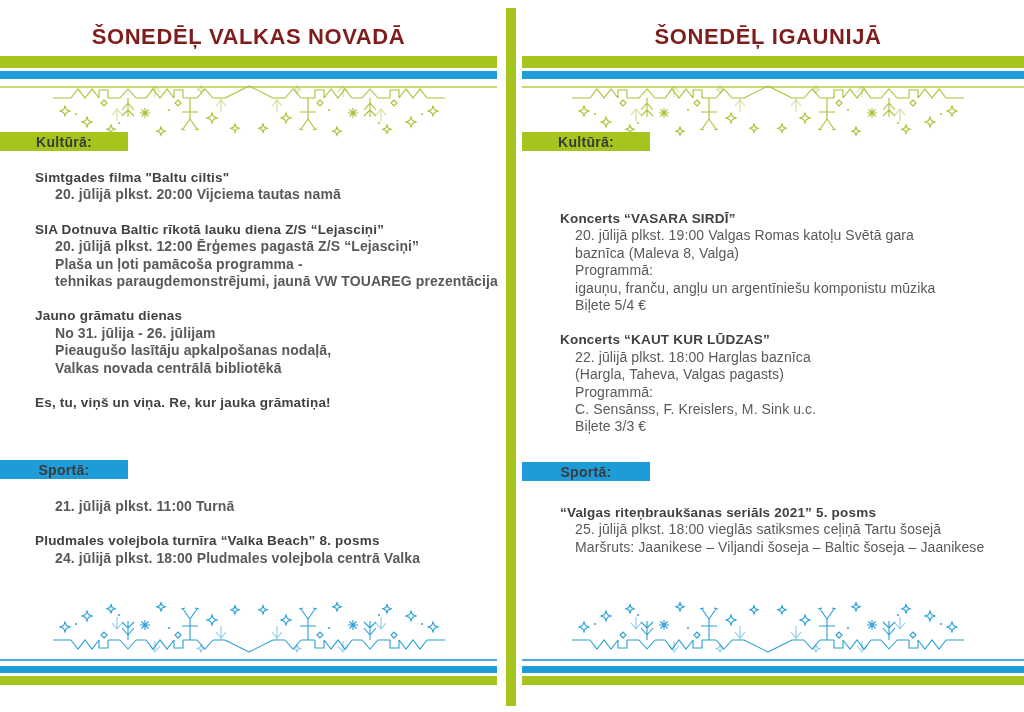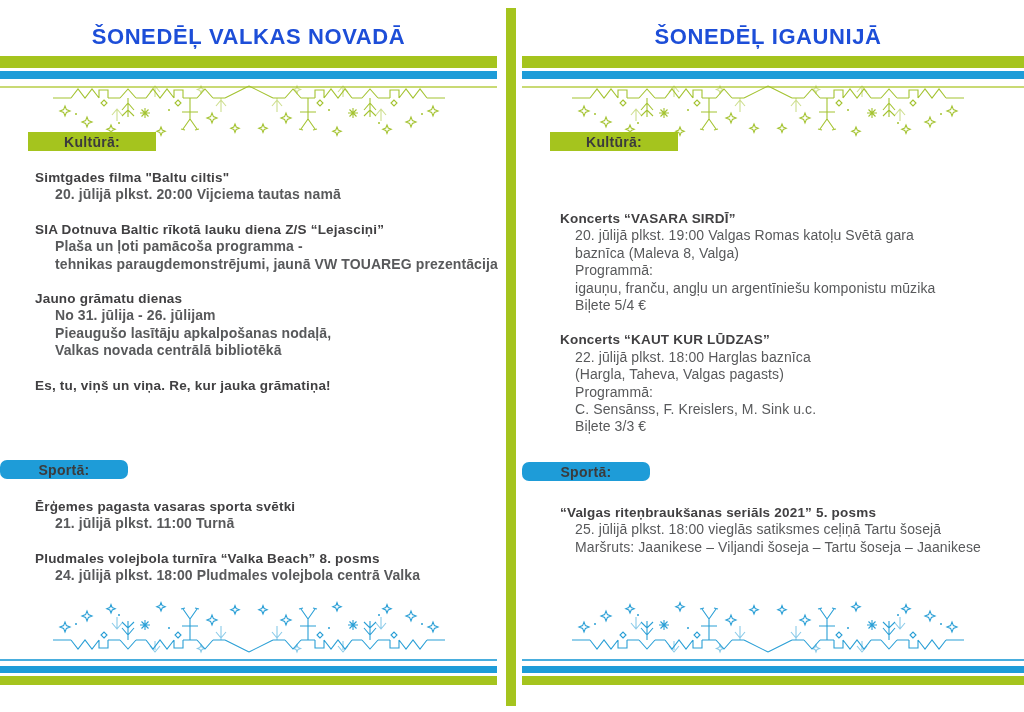--- a/index.html
+++ b/index.html
@@ -4,21 +4,21 @@
 <style>
   html,body{margin:0;padding:0;background:#fff;}
   body{width:1024px;height:712px;position:relative;overflow:hidden;
        font-family:"Liberation Sans","DejaVu Sans",sans-serif;color:#58595b;}
 
   .half{position:absolute;top:0;height:712px;}
   #left-half{left:0;width:497px;}
   #right-half{left:512px;width:512px;}
 
   .page-title{position:absolute;top:24px;left:0;right:0;margin:0;text-align:center;
-              font-size:22px;font-weight:bold;color:#1d4ed8;letter-spacing:.6px;}
+              font-size:22px;font-weight:bold;color:#7f1d1d;letter-spacing:.6px;}
 
   .bar{position:absolute;left:0;right:0;}
   #right-half .bar,#right-half .line-thin{left:10px;right:0;}
   .bar-green{background:#a5c41e;}
   .bar-blue{background:#1e9cd8;}
   .bar-green.top{top:56px;height:12px;}
   .bar-blue.top{top:71px;height:8px;}
   .line-thin{position:absolute;left:0;right:0;}
   .line-lgreen{top:86px;height:2px;background:#c9da74;}
   .line-lblue{top:659px;height:2px;background:#49aede;}
@@ -27,24 +27,24 @@
 
   .divider{position:absolute;left:506px;top:8px;width:10px;height:698px;background:#a5c41e;}
 
   .orn{position:absolute;left:50%;margin-left:-200px;}
   .orn-top{top:83px;color:#a4c331;}
   .orn-bottom{top:601px;color:#2a9fd6;transform:scaleY(-1);}
 
   .section-header{position:absolute;width:128px;height:19px;display:flex;
                   align-items:center;justify-content:center;
                   font-size:14px;font-weight:bold;color:#3b3b3c;letter-spacing:.3px;}
-  .header-green{background:#a5c41e;margin-left:28px;}
+  .header-green{background:#a5c41e;}
   .header-blue{background:#1e9cd8;}
   .hdr-culture{top:132px;left:0;}
-  .hdr-sport{top:460px;left:0;border-radius:7px;}
+  .hdr-sport{top:460px;left:0;}
   #right-half .hdr-culture{left:10px;}
   #right-half .hdr-sport{top:462px;left:10px;}
 
   .events{position:absolute;}
   #left-half .events{left:35px;}
   #left-half .events.culture{top:169px;}
   #left-half .events.sport{top:498px;}
   #right-half .events{left:48px;}
   #right-half .events.culture{top:210px;}
   #right-half .events.sport{top:504px;}
@@ -105,41 +105,41 @@
     <span>Kultūrā:</span>
   </div>
 
   <div class="events culture">
     <div class="event">
       <div class="ev-title">Simtgades filma "Baltu ciltis"</div>
       <div class="ev-line">20. jūlijā plkst. 20:00 Vijciema tautas namā</div>
     </div>
     <div class="event">
       <div class="ev-title">SIA Dotnuva Baltic rīkotā lauku diena Z/S “Lejasciņi”</div>
+      <div class="ev-line">20. jūlijā plkst. 12:00 Ērģemes pagastā Z/S “Lejasciņi”</div>
       <div class="ev-line">Plaša un ļoti pamācoša programma -</div>
       <div class="ev-line">tehnikas paraugdemonstrējumi, jaunā VW TOUAREG prezentācija</div>
     </div>
     <div class="event">
       <div class="ev-title">Jauno grāmatu dienas</div>
       <div class="ev-line">No 31. jūlija - 26. jūlijam</div>
       <div class="ev-line">Pieaugušo lasītāju apkalpošanas nodaļā,</div>
       <div class="ev-line">Valkas novada centrālā bibliotēkā</div>
     </div>
     <div class="event">
       <div class="ev-title">Es, tu, viņš un viņa. Re, kur jauka grāmatiņa!</div>
     </div>
   </div>
 
   <div class="section-header header-blue hdr-sport">
     <span>Sportā:</span>
   </div>
 
   <div class="events sport">
     <div class="event">
-      <div class="ev-title">Ērģemes pagasta vasaras sporta svētki</div>
       <div class="ev-line">21. jūlijā plkst. 11:00 Turnā</div>
     </div>
     <div class="event">
       <div class="ev-title">Pludmales volejbola turnīra “Valka Beach” 8. posms</div>
       <div class="ev-line">24. jūlijā plkst. 18:00 Pludmales volejbola centrā Valka</div>
     </div>
   </div>
 
   <svg class="orn orn-bottom" width="400" height="54" viewBox="0 0 400 54">
     <use href="#folk-half"></use>
@@ -190,21 +190,21 @@
   </div>
 
   <div class="section-header header-blue hdr-sport">
     <span>Sportā:</span>
   </div>
 
   <div class="events sport">
     <div class="event">
       <div class="ev-title">“Valgas riteņbraukšanas seriāls 2021” 5. posms</div>
       <div class="ev-line">25. jūlijā plkst. 18:00 vieglās satiksmes ceļiņā Tartu šosejā</div>
-      <div class="ev-line">Maršruts: Jaanikese – Viljandi šoseja – Tartu šoseja – Jaanikese</div>
+      <div class="ev-line">Maršruts: Jaanikese – Viljandi šoseja – Baltic šoseja – Jaanikese</div>
     </div>
   </div>
 
   <svg class="orn orn-bottom" width="400" height="54" viewBox="0 0 400 54">
     <use href="#folk-half"></use>
       <g transform="translate(400,0) scale(-1,1)">
         <use href="#folk-half"></use>
       </g>
   </svg>
   <div class="line-thin line-lblue"></div>

